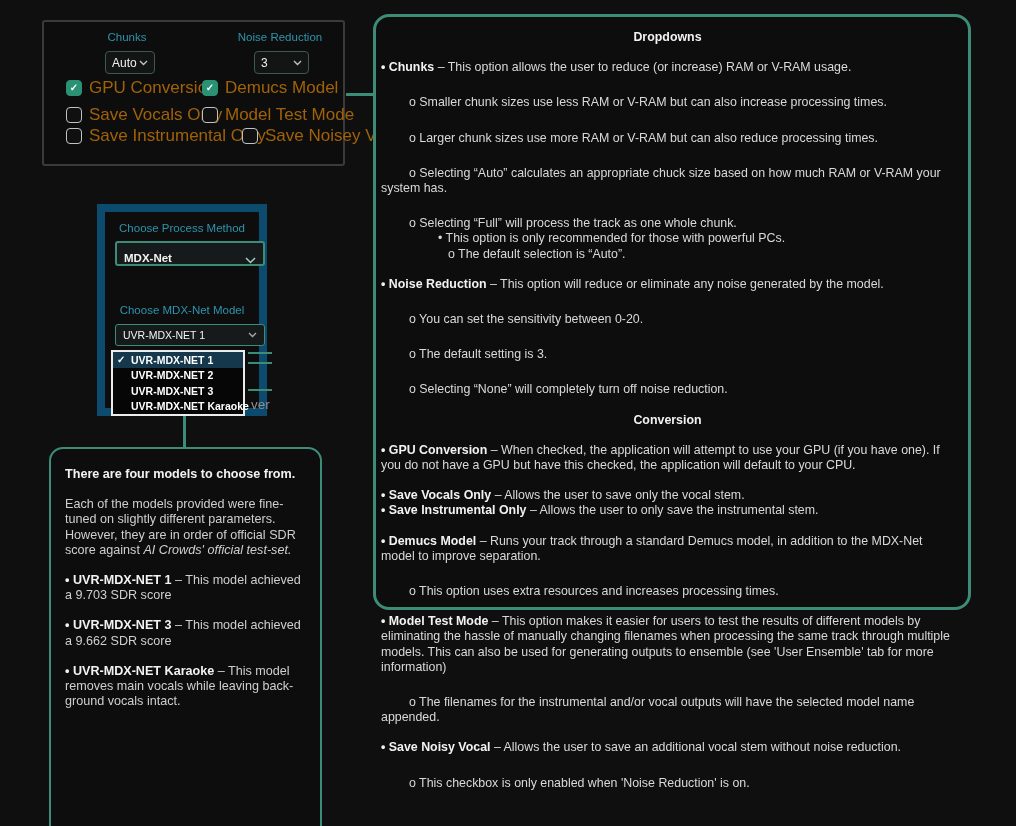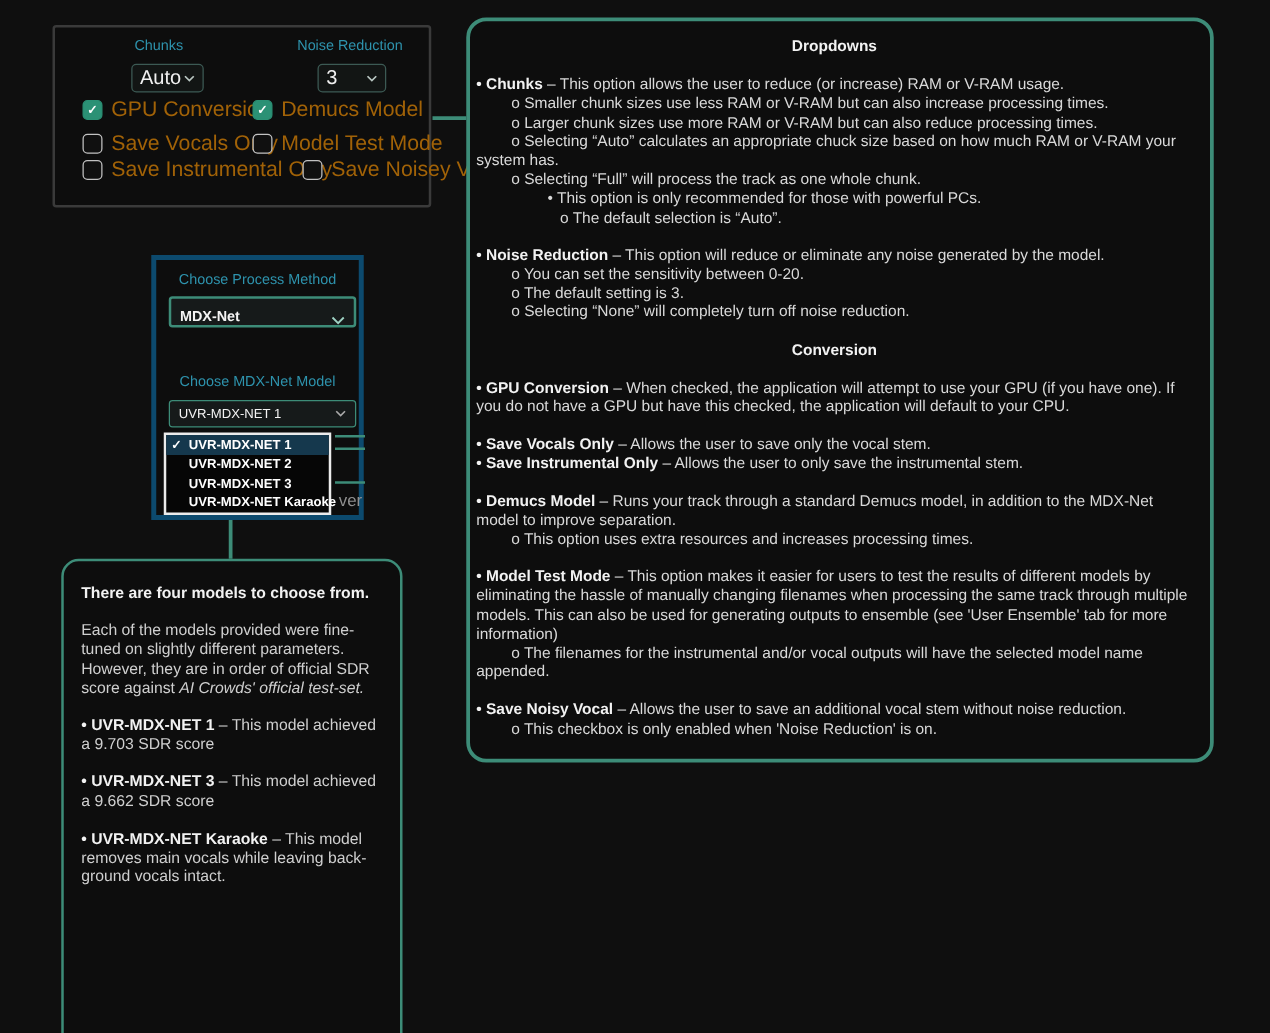--- a/index.html
+++ b/index.html
@@ -9,48 +9,48 @@
   *{box-sizing:border-box; margin:0; padding:0;}
   html,body{width:1016px; height:826px; background:var(--bg); overflow:hidden;
     font-family:"Liberation Sans", sans-serif;}
   .abs{position:absolute;}
 
   
   #controls-panel{left:42px; top:20px; width:303px; height:146px;
     border:2px solid var(--gray-border); border-radius:3px; background:var(--panel-bg);}
   .col-label{position:absolute; color:var(--cyan); font-size:11.5px; text-align:center;}
   .mini-select{position:absolute; background:#121514; border:1.5px solid #3c5a54;
-    border-radius:4px; color:#f0f0f0; font-size:16px; display:flex; align-items:center;
+    border-radius:4px; color:#f0f0f0; font-size:12px; display:flex; align-items:center;
     padding:0 6px; gap:2px;}
   .mini-select .chev{display:flex; align-items:center;}
   .cb-row{position:absolute; display:flex; align-items:center; gap:7px; height:17px;}
   .cb-box{width:16px; height:16px; border:1.5px solid #c2c2c2; border-radius:4px;
     background:#101010; display:flex; align-items:center; justify-content:center;
     color:#ffffff; font-size:10px; font-weight:bold;}
   .cb-box.checked{background:var(--check); border-color:var(--check);}
   .cb-label{color:#a16207; font-size:17px; white-space:nowrap;}
 
   
   .conn{background:var(--teal);}
 
   
   #right-panel{left:373px; top:14px; width:598px; height:596px; background:var(--panel-bg);
     border:3px solid var(--teal); border-radius:16px; padding:13px 14px 0 5px;
     color:var(--txt); font-size:12.4px; line-height:15.2px;}
   #right-panel b{color:var(--bright);}
   .ln{text-indent:0;}
   .ln.h{font-weight:bold; color:var(--bright); text-align:center; margin-bottom:15px;}
-  .ln.o1{text-indent:28px;}
+  .ln.o1{text-indent:28px;margin-top:20px;}
   .ln.b2{text-indent:57px;}
   .ln.o3{text-indent:67px;}
   .ln.gap{margin-top:15px;}
 
   
   #method-panel{left:97px; top:204px; width:170px; height:212px;
-    border:4px solid #0c4a6e; background:var(--panel-bg);margin-left:24px;}
+    border:8px solid #0c4a6e; background:var(--panel-bg);}
   .method-label{position:absolute; width:100%; text-align:center; color:var(--cyan); font-size:11.5px;}
   .big-select{position:absolute; left:10px; width:150px; display:flex; align-items:center;
     justify-content:space-between; background:#161a1a; border-radius:3px; color:#f4f4f4;
     padding:0 7px;}
   #process-select{top:29px; height:25px; border:2px solid var(--teal); font-size:11.5px; font-weight:bold;align-items:flex-end;}
   #model-select{top:112px; height:22px; border:1.5px solid var(--teal); font-size:10.5px;}
   #model-list{position:absolute; left:6px; top:138px; width:134px; background:#060606;
     border:2px solid #ececec;}
   .list-row{height:15.5px; display:flex; align-items:center; color:#ffffff; font-size:10.5px;
     font-weight:600; padding-left:18px; position:relative; white-space:nowrap;}

